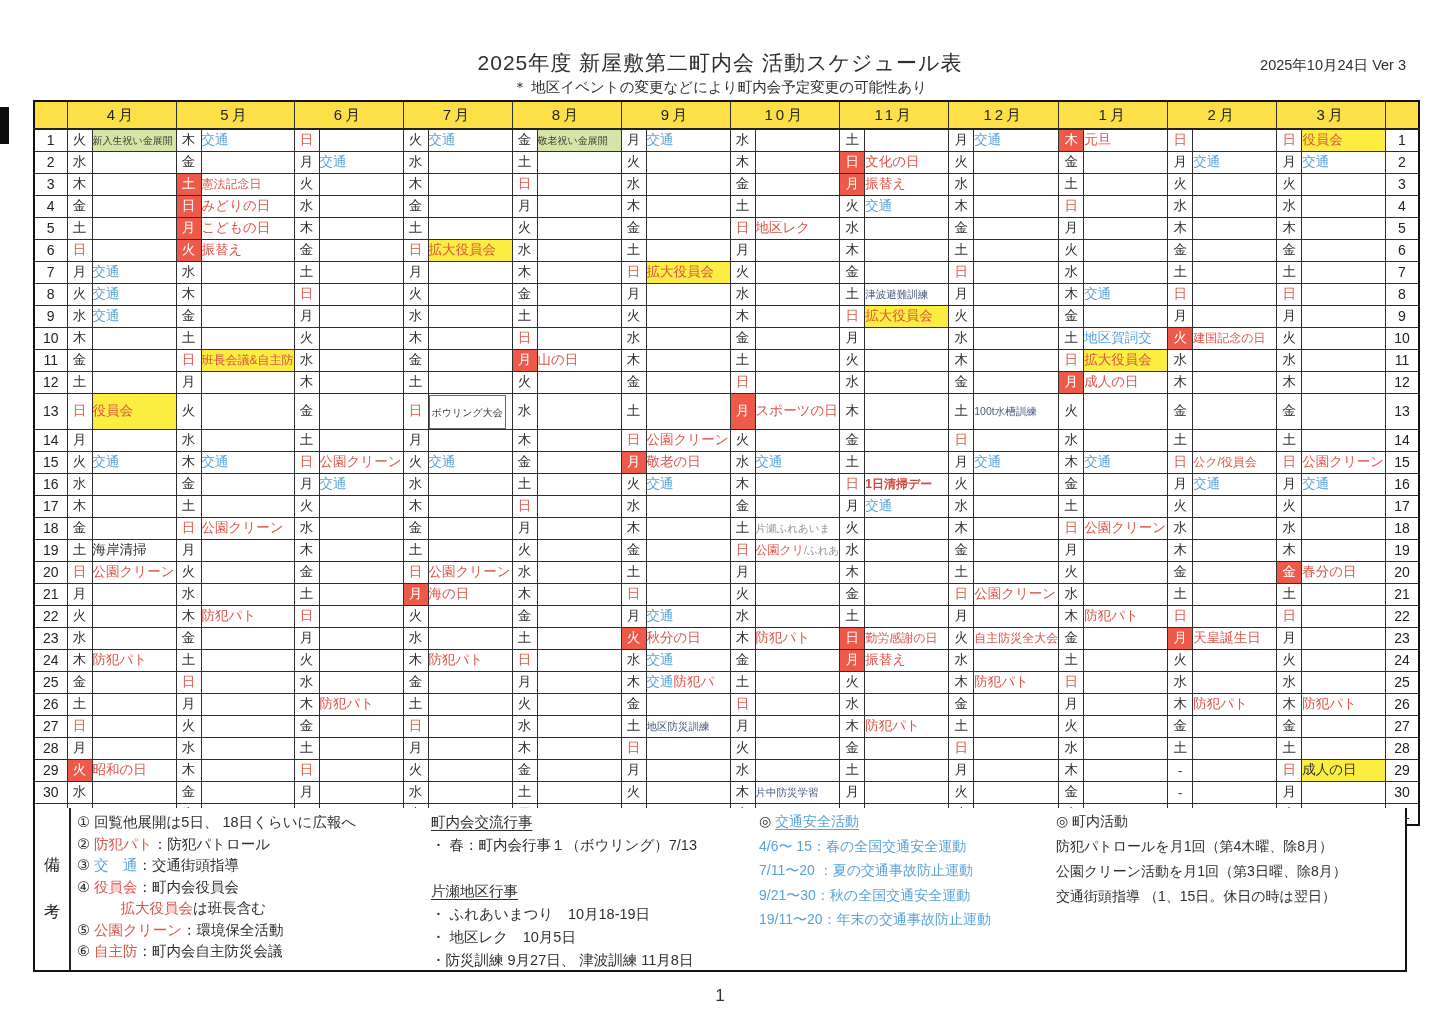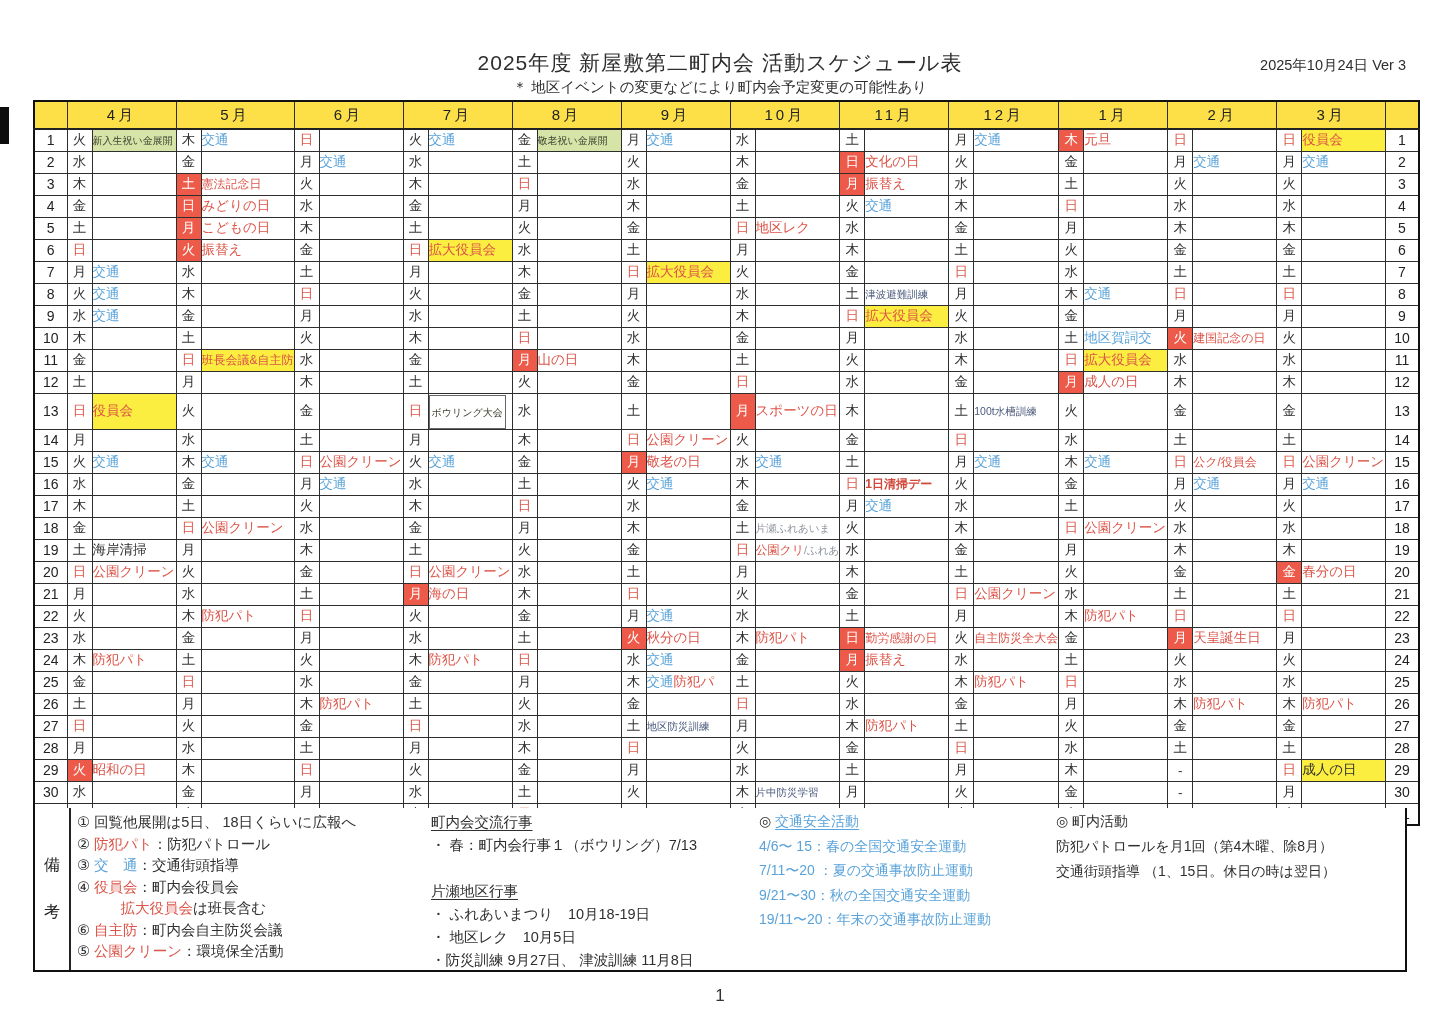--- a/index.html
+++ b/index.html
@@ -983,41 +983,42 @@
         <div>備</div>
         <div>考</div>
       </div>
     <div class="notes-content">
         <div class="note-col note-col1">
           <div class="note-line"><span class="s-k">① 回覧他展開は5日、 18日くらいに広報へ</span></div>
           <div class="note-line"><span class="s-k">② </span><span class="s-r">防犯パト</span><span class="s-k">：防犯パトロール</span></div>
           <div class="note-line"><span class="s-k">③ </span><span class="s-b">交　通</span><span class="s-k">：交通街頭指導</span></div>
           <div class="note-line"><span class="s-k">④ </span><span class="s-r">役員会</span><span class="s-k">：町内会役員会</span></div>
           <div class="note-line"><span class="s-k">　　　</span><span class="s-r">拡大役員会</span><span class="s-k">は班長含む</span></div>
+          <div class="note-line"><span class="s-k">⑤ </span><span class="s-r">公園クリーン</span><span class="s-k">：環境保全活動</span></div>
           <div class="note-line"><span class="s-k">⑥ </span><span class="s-r">自主防</span><span class="s-k">：町内会自主防災会議</span></div>
-          <div class="note-line"><span class="s-k">⑤ </span><span class="s-r">公園クリーン</span><span class="s-k">：環境保全活動</span></div>
         </div>
         <div class="note-col note-col2">
           <div class="note-line"><span class="s-ku">町内会交流行事</span></div>
           <div class="note-line"><span class="s-k">・ 春：町内会行事１（ボウリング）7/13</span></div>
           <div class="note-line"><span class="s-k"></span></div>
           <div class="note-line"><span class="s-ku">片瀬地区行事</span></div>
           <div class="note-line"><span class="s-k">・ ふれあいまつり　10月18-19日</span></div>
           <div class="note-line"><span class="s-k">・ 地区レク　10月5日</span></div>
           <div class="note-line"><span class="s-k">・防災訓練 9月27日、 津波訓練 11月8日</span></div>
         </div>
         <div class="note-col note-col3">
           <div class="note-line"><span class="s-k">◎ </span><span class="s-bu">交通安全活動</span></div>
           <div class="note-line"><span class="s-b">4/6〜 15：春の全国交通安全運動</span></div>
           <div class="note-line"><span class="s-b">7/11〜20 ：夏の交通事故防止運動</span></div>
           <div class="note-line"><span class="s-b">9/21〜30：秋の全国交通安全運動</span></div>
           <div class="note-line"><span class="s-b">19/11〜20：年末の交通事故防止運動</span></div>
         </div>
         <div class="note-col note-col4">
           <div class="note-line"><span class="s-k">◎ 町内活動</span></div>
           <div class="note-line"><span class="s-k">防犯パトロールを月1回（第4木曜、除8月）</span></div>
+          <div class="note-line"><span class="s-k">公園クリーン活動を月1回（第3日曜、除8月）</span></div>
           <div class="note-line"><span class="s-k">交通街頭指導 （1、15日。休日の時は翌日）</span></div>
         </div>
       </div>
   </div>
 
   <div class="pageno">1</div>
 </div>
 
 </body></html>

